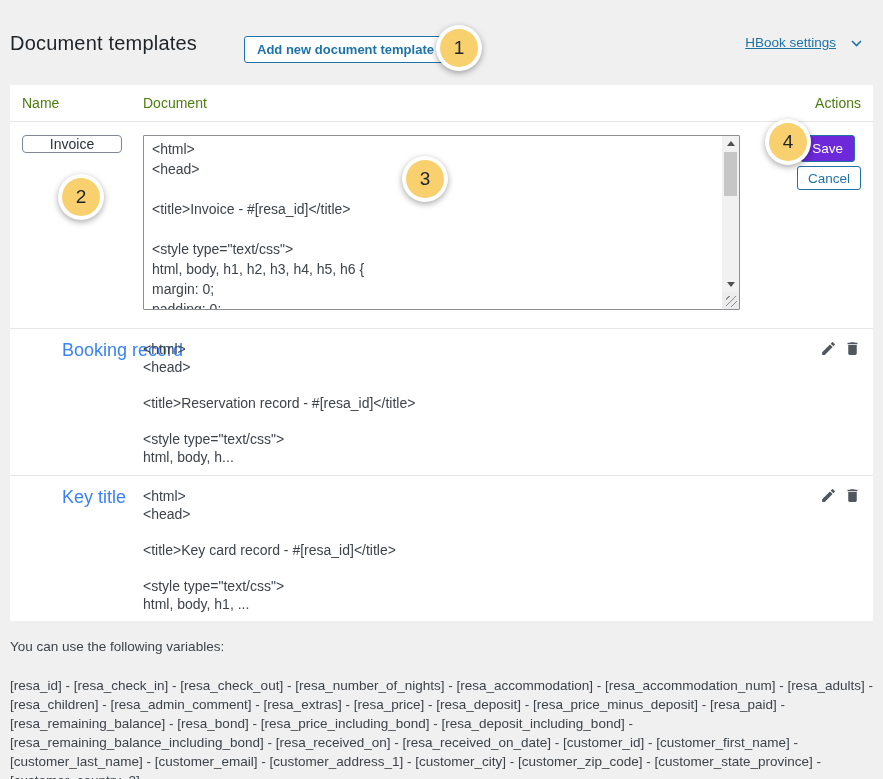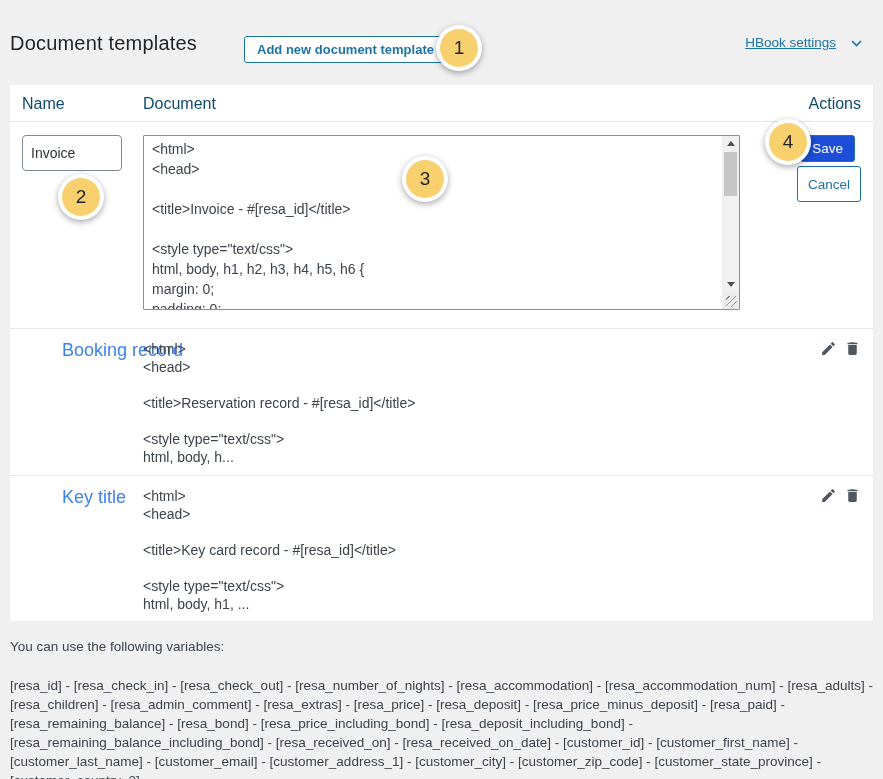--- a/index.html
+++ b/index.html
@@ -20,51 +20,51 @@
              box-shadow:0 2px 6px rgba(0,0,0,.35); display:flex; align-items:center; justify-content:center; z-index:10; }
   .callout .inner { width:38px; height:38px; border-radius:50%; background:#f8d16e; display:flex;
                     align-items:center; justify-content:center; font-size:19px; color:#1d2327; }
   .callout-1 { left:436px; top:25px; }
   .callout-2 { left:58px;  top:174px; }
   .callout-3 { left:402px; top:156px; }
   .callout-4 { left:765px; top:119px; }
 
   
   .table-card { position:absolute; left:10px; top:85px; width:863px; height:536px; background:#fff; }
-  .thead { position:absolute; left:0; top:0; width:100%; height:37px; border-bottom:1px solid #e5e5e5; font-size:16px; color:#0c4a6e; }
+  .thead { position:absolute; left:0; top:0; width:100%; height:37px; border-bottom:1px solid #e5e5e5; font-size:14px; color:#4d7c0f; }
   .thead .col-name { position:absolute; left:12px; top:10px; }
   .thead .col-template { position:absolute; left:133px; top:10px; }
   .thead .col-actions { position:absolute; right:12px; top:10px; }
 
   .row { position:absolute; left:0; width:100%; }
   .row-edit { top:38px; height:204px; }
   .row-1 { top:243px; height:146px; border-top:1px solid #e8e8e8; }
   .row-2 { top:390px; height:146px; border-top:1px solid #e8e8e8; }
 
   .name-input { position:absolute; left:12px; top:12px; width:100px; height:14px; border:1px solid #7e8993;
-                border-radius:4px; padding:17px 8px; font-size:14px; color:#2c3338; font-family:inherit; background:#fff; }
+                border-radius:4px; padding:8px 8px; font-size:14px; color:#2c3338; font-family:inherit; background:#fff;text-align:center; }
 
   .editor-wrap { position:absolute; left:133px; top:12px; width:597px; height:175px; border:1px solid #8c8f94;
                  background:#fff; border-radius:1px; }
   .editor-wrap textarea { width:calc(100% - 18px); height:100%; border:none; outline:none; resize:none;
                  overflow:hidden; padding:3px 8px; font-family:inherit; font-size:14px; line-height:20px;
                  color:#3c434a; background:transparent; white-space:pre; }
   .scrollbar { position:absolute; top:0; right:0; width:17px; height:calc(100% - 17px); background:#f1f1f1; }
   .sb-up { position:absolute; top:5px; left:4.5px; width:0; height:0; border-left:4px solid transparent;
            border-right:4px solid transparent; border-bottom:5px solid #505050; }
   .sb-thumb { position:absolute; top:16px; left:2px; width:13px; height:44px; background:#c6c6c6; }
   .sb-down { position:absolute; bottom:5px; left:4.5px; width:0; height:0; border-left:4px solid transparent;
            border-right:4px solid transparent; border-top:5px solid #505050; }
   .resize-grip { position:absolute; bottom:0; right:0; width:17px; height:17px; background:#ececec; }
   .resize-grip::after { content:""; position:absolute; right:2px; bottom:2px; width:11px; height:11px;
            background:repeating-linear-gradient(135deg, transparent 0 2px, #8f8f8f 2px 3px, transparent 3px 4.5px); }
 
-  .btn-save { position:absolute; right:18px; top:12px; height:27px; padding:0 11px; background:#1d4ed8;
+  .btn-save { position:absolute; right:18px; top:12px; height:27px; padding:0 11px; background:#6d28d9;
               color:#fff; border:1px solid #1e73a6; border-radius:3px; font-size:13.5px; font-family:inherit; cursor:pointer; }
-  .btn-cancel { position:absolute; right:12px; top:43px; height:36px; padding:0 10px; background:#fff;
+  .btn-cancel { position:absolute; right:12px; top:43px; height:24px; padding:0 10px; background:#fff;
               color:#1e73a6; border:1px solid #1e73a6; border-radius:3px; font-size:13.5px; font-family:inherit; cursor:pointer;margin-left:8px; }
 
   .row-name { position:absolute; left:12px; top:11px; font-size:18px; color:#3b82f6;margin-left:40px; }
   .row-preview { position:absolute; left:133px; top:11px; font-size:14px; line-height:18px; color:#3c434a; white-space:pre; }
   .row-actions { position:absolute; right:12px; top:11px; display:flex; gap:7px; }
   .icon-btn { width:17px; height:17px; cursor:pointer; background:none; border:none; padding:0; }
   .icon-btn svg { display:block; }
 
   
   .footer { position:absolute; left:10px; top:637px; width:864px; font-size:13.5px; line-height:19px; color:#3c434a; }

